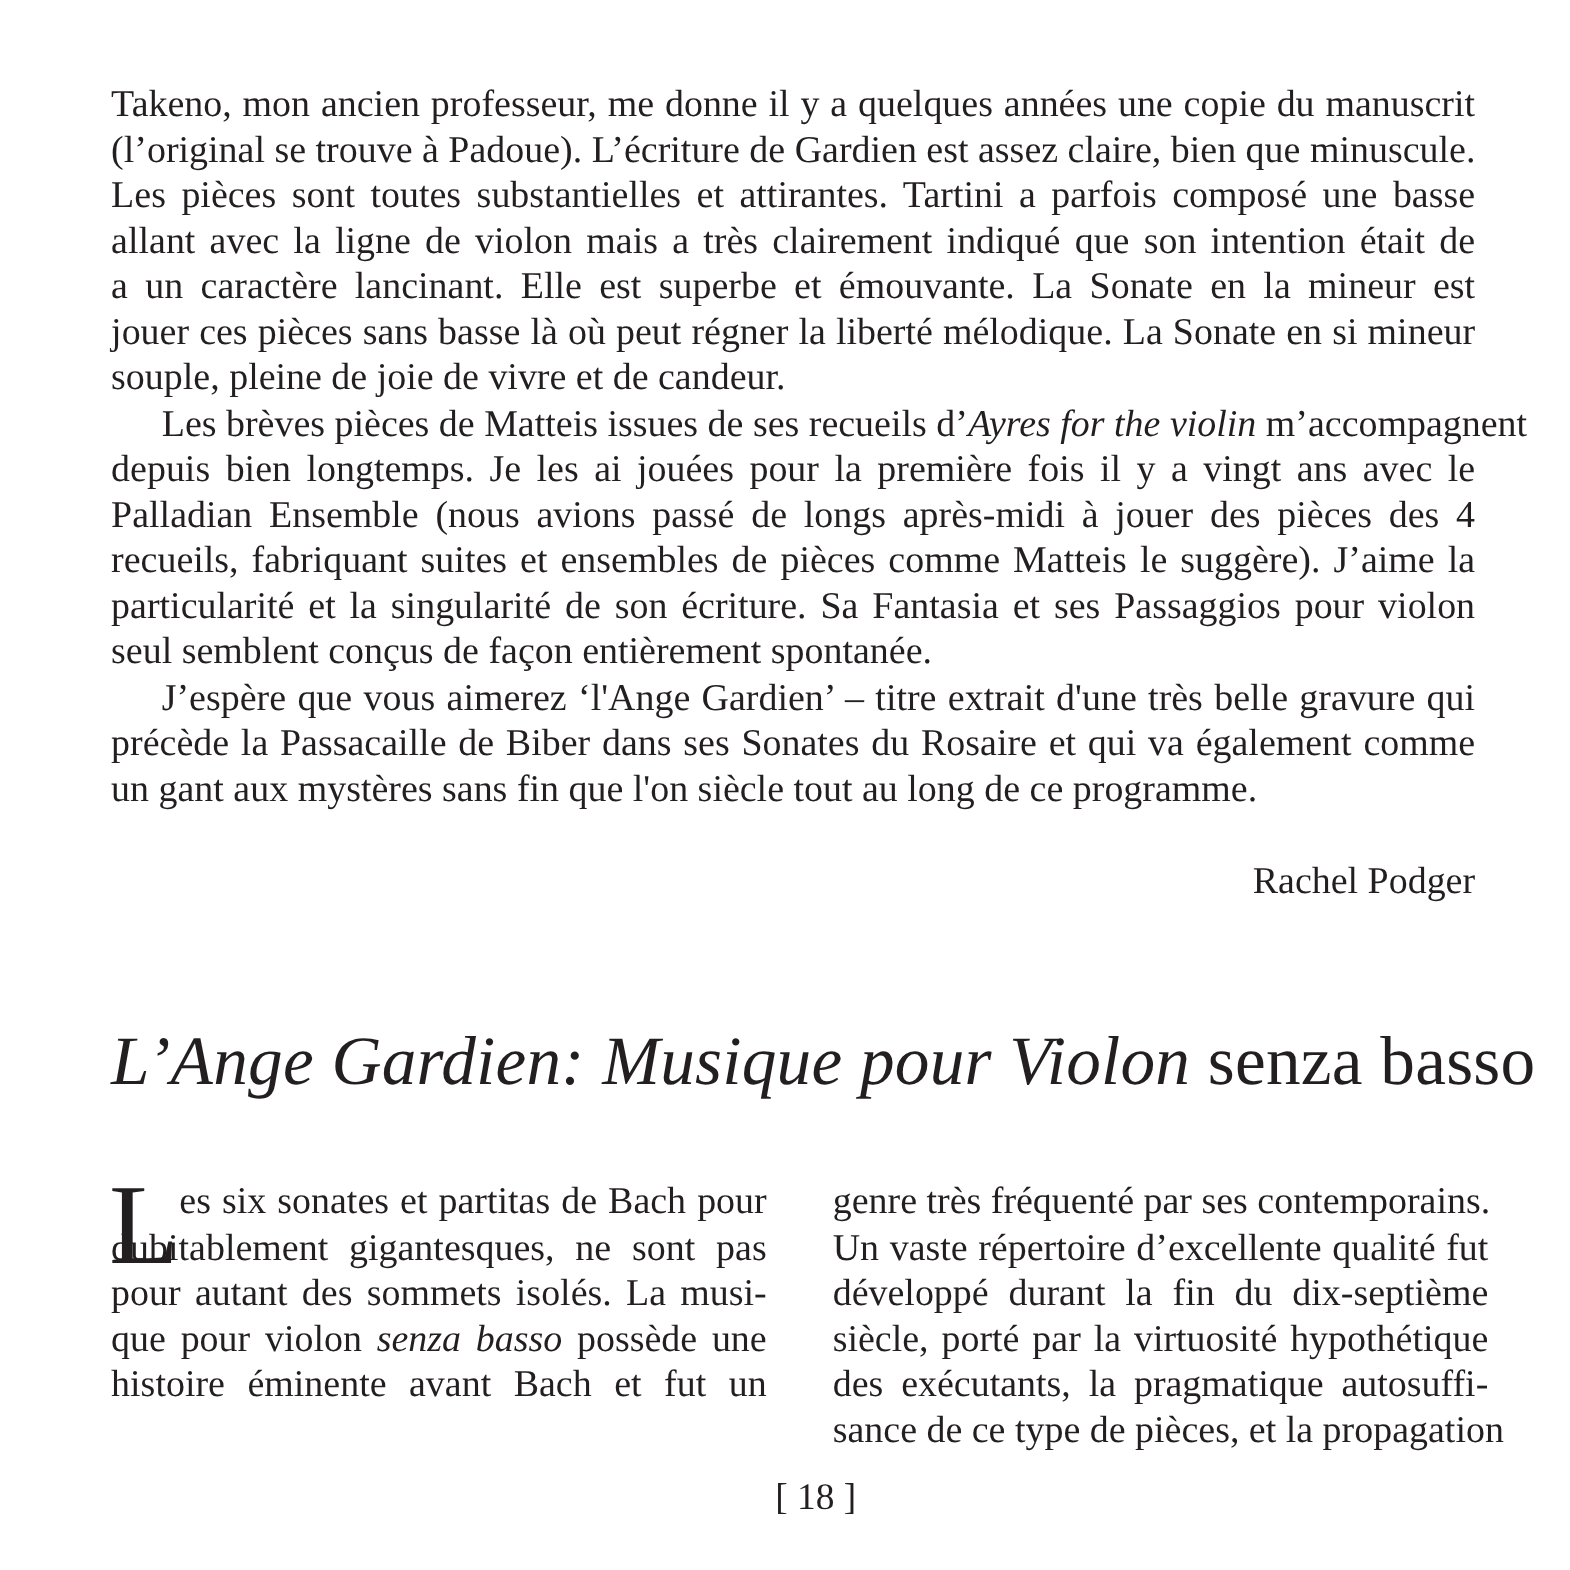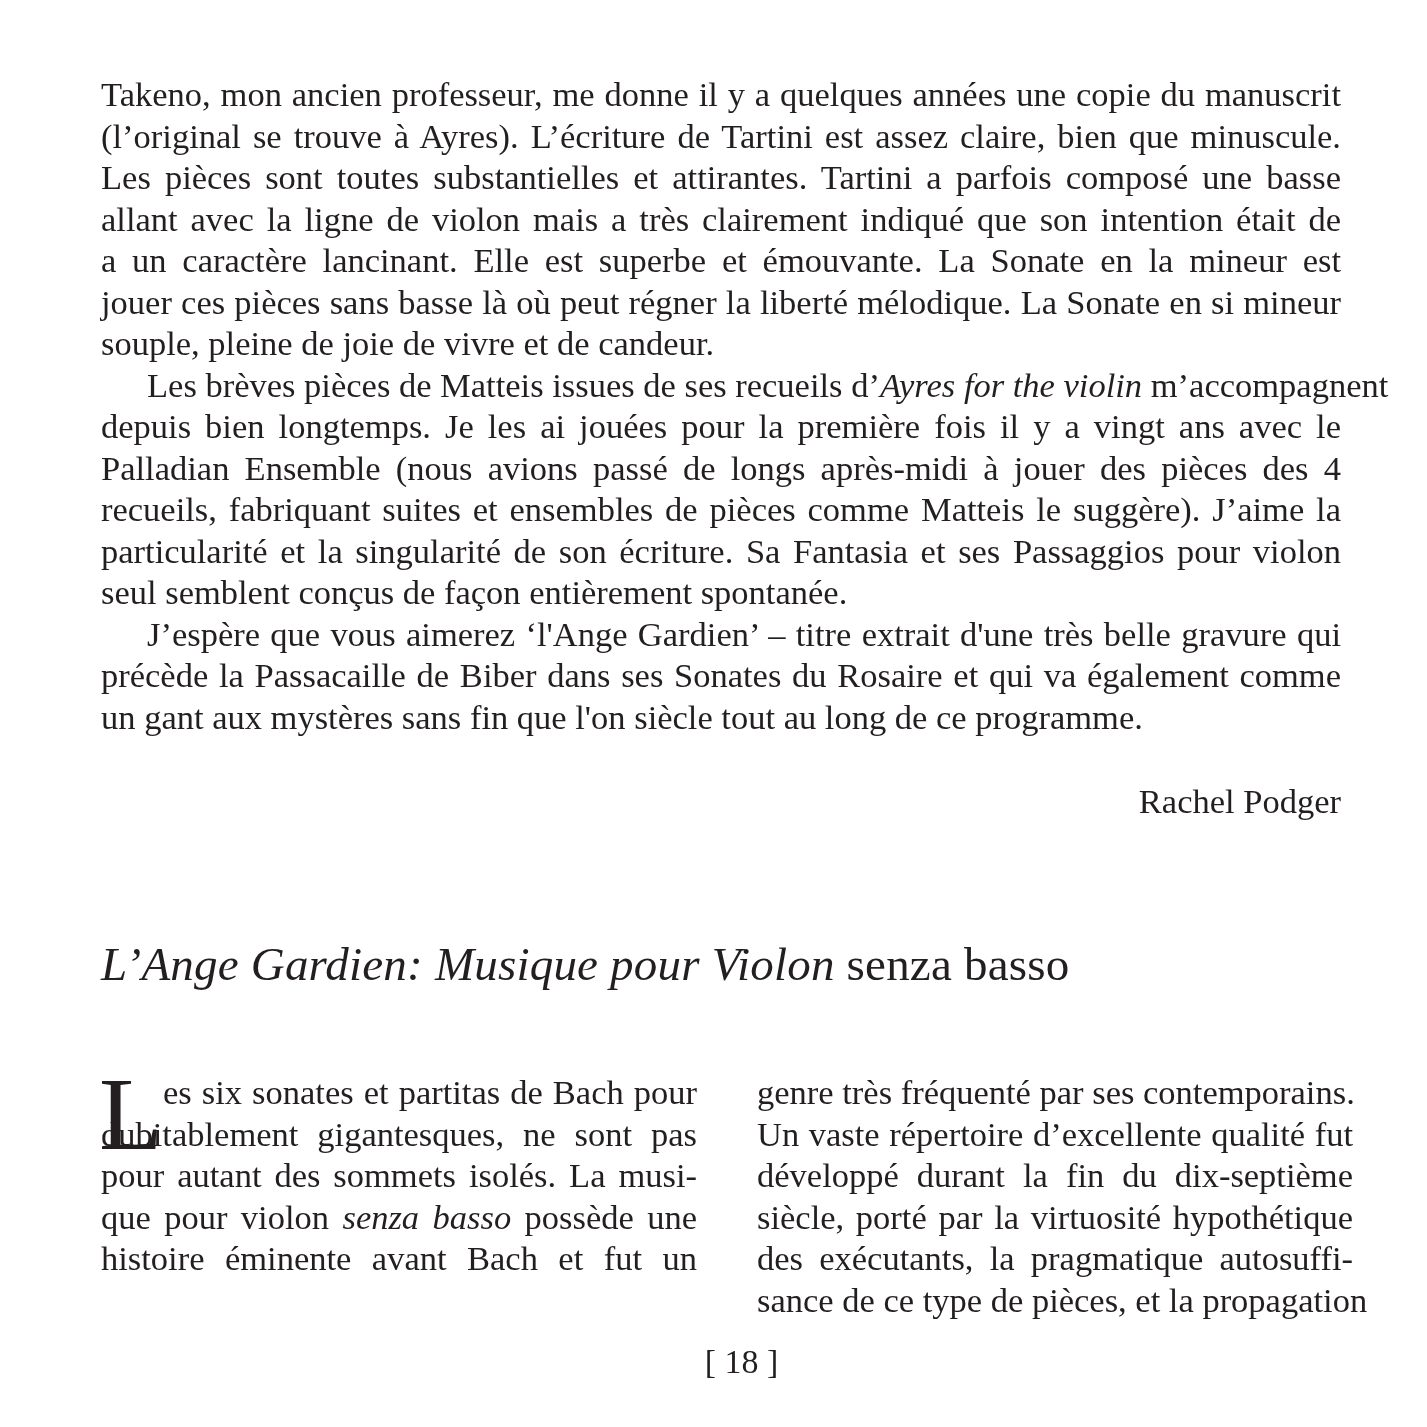--- a/index.html
+++ b/index.html
@@ -50,21 +50,21 @@
       right: 0;
       top: 781px;
       font-size: 34.5px;
       line-height: 41.5px;
       text-align: left;
     }
     .title {
       position: absolute;
       left: 0;
       top: 934px;
-      font-size: 47px;
+      font-size: 63px;
       line-height: 60px;
       white-space: nowrap;
       letter-spacing: 0.2px;
     }
     .title .ital {
       font-style: italic;
     }
     .columns {
       position: absolute;
       top: 1072px;
@@ -104,21 +104,21 @@
   </style>
 </head>
 <body>
 
 <div class="page">
 
   <div class="intro">
 
     <div>
       <span class="line">Takeno, mon ancien professeur, me donne il y a quelques années une copie du manuscrit</span>
-      <span class="line">(l’original se trouve à Ayres). L’écriture de Tartini est assez claire, bien que minuscule.</span>
+      <span class="line">(l’original se trouve à Padoue). L’écriture de Gardien est assez claire, bien que minuscule.</span>
       <span class="line">Les pièces sont toutes substantielles et attirantes. Tartini a parfois composé une basse</span>
       <span class="line">allant avec la ligne de violon mais a très clairement indiqué que son intention était de</span>
       <span class="line">a un caractère lancinant. Elle est superbe et émouvante. La Sonate en la mineur est</span>
       <span class="line">jouer ces pièces sans basse là où peut régner la liberté mélodique. La Sonate en si mineur</span>
       <span class="line last">souple, pleine de joie de vivre et de candeur.</span>
     </div>
 
     <div>
       <span class="line indent"><span>Les brèves pièces de Matteis issues de ses recueils d’</span><em>Ayres for the violin</em><span> m’accompagnent</span></span>
       <span class="line">depuis bien longtemps. Je les ai jouées pour la première fois il y a vingt ans avec le</span>

